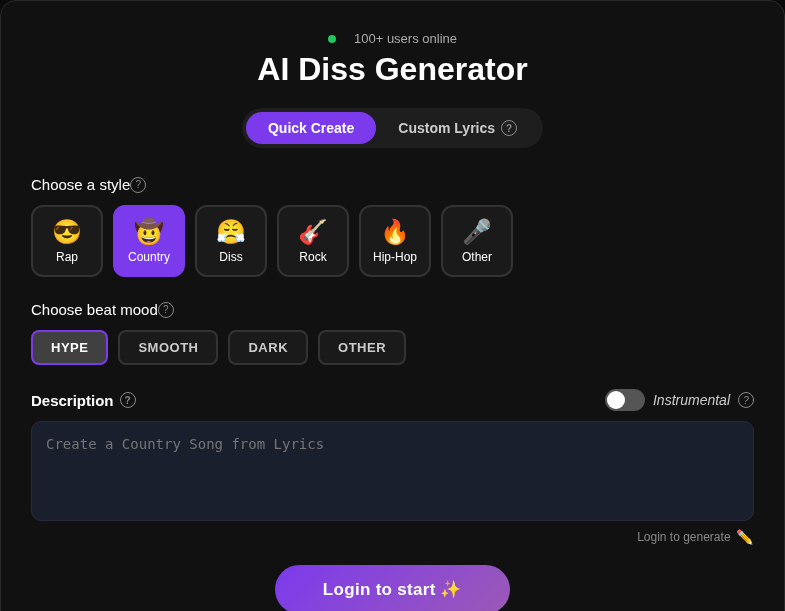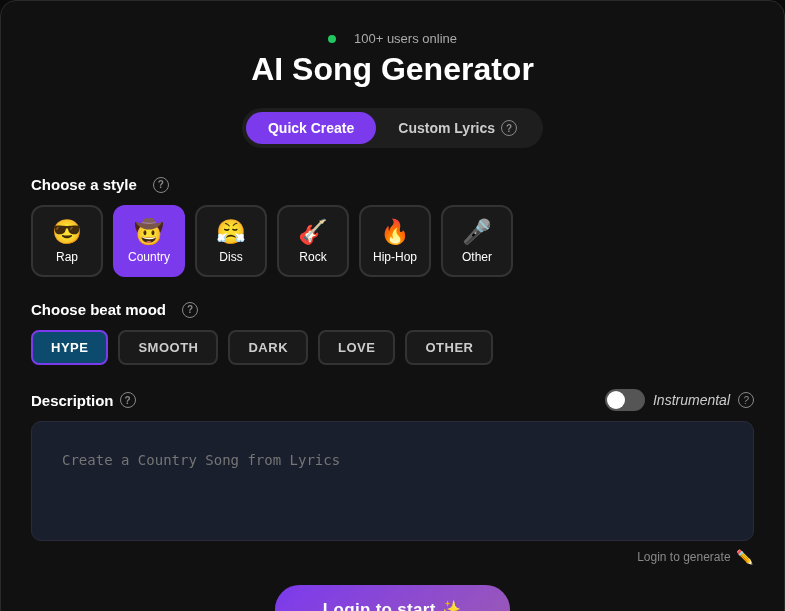--- a/index.html
+++ b/index.html
@@ -84,24 +84,24 @@
       border-radius: 50%;
       display: inline-flex;
       align-items: center;
       justify-content: center;
       font-size: 10px;
       color: #888;
     }
     .section-label {
       display: flex;
       align-items: center;
-      gap: 16px;
+      gap: 0;
       color: #fff;
       font-size: 15px;
-      font-weight: 700;
+      font-weight: 400;
       margin-bottom: 12px;
     }
     .help-icon {
       width: 16px;
       height: 16px;
       border: 1.5px solid #888;
       border-radius: 50%;
       display: inline-flex;
       align-items: center;
       justify-content: center;
@@ -152,21 +152,21 @@
       border-radius: 8px;
       border: 2px solid #333;
       background: #1a1a1a;
       color: #ccc;
       font-size: 13px;
       font-weight: 700;
       cursor: pointer;
       letter-spacing: 0.5px;
     }
     .mood-btn.active {
-      background: #0c4a6e;
+      background: #404040;
       border-color: #7c3aed;
       color: #fff;
     }
     .desc-header {
       display: flex;
       justify-content: space-between;
       align-items: center;
       margin-bottom: 10px;
     }
     .desc-left {
@@ -199,25 +199,25 @@
       width: 18px;
       height: 18px;
       background: #fff;
       border-radius: 50%;
       top: 2px;
       left: 2px;
       transition: left 0.2s;
     }
     .desc-textarea {
       width: 100%;
-      height: 120px;
+      height: 100px;
       background: #1a1f2e;
       border: 1px solid #2a2a3a;
       border-radius: 10px;
-      padding: 30px;
+      padding: 14px;
       color: #555;
       font-size: 14px;
       resize: none;
       outline: none;
       margin-bottom: 4px;
     }
     .desc-footer {
       display: flex;
       justify-content: flex-end;
       align-items: center;
@@ -250,21 +250,21 @@
 <body>
 
 <div class="window">
   
   <div class="online-indicator">
     <div class="green-dot"></div>
     <span class="online-text">100+ users online</span>
   </div>
 
   
-  <h1 class="page-title">AI Song Generator</h1>
+  <h1 class="page-title">AI Diss Generator</h1>
 
   
   <div class="tab-bar">
     <button class="tab-btn active">Quick Create</button>
     <button class="tab-btn inactive">
       <span>Custom Lyrics</span>
       <span class="info-icon">?</span>
     </button>
   </div>
 
@@ -302,21 +302,20 @@
 
   
   <div class="section-label">
     <span>Choose beat mood</span>
     <span class="help-icon">?</span>
   </div>
   <div class="mood-grid">
     <button class="mood-btn active">HYPE</button>
     <button class="mood-btn">SMOOTH</button>
     <button class="mood-btn">DARK</button>
-    <button class="mood-btn">LOVE</button>
     <button class="mood-btn">OTHER</button>
   </div>
 
   
   <div class="desc-header">
     <div class="desc-left">
       <span>Description</span>
       <span class="help-icon">?</span>
     </div>
     <div class="desc-right">

